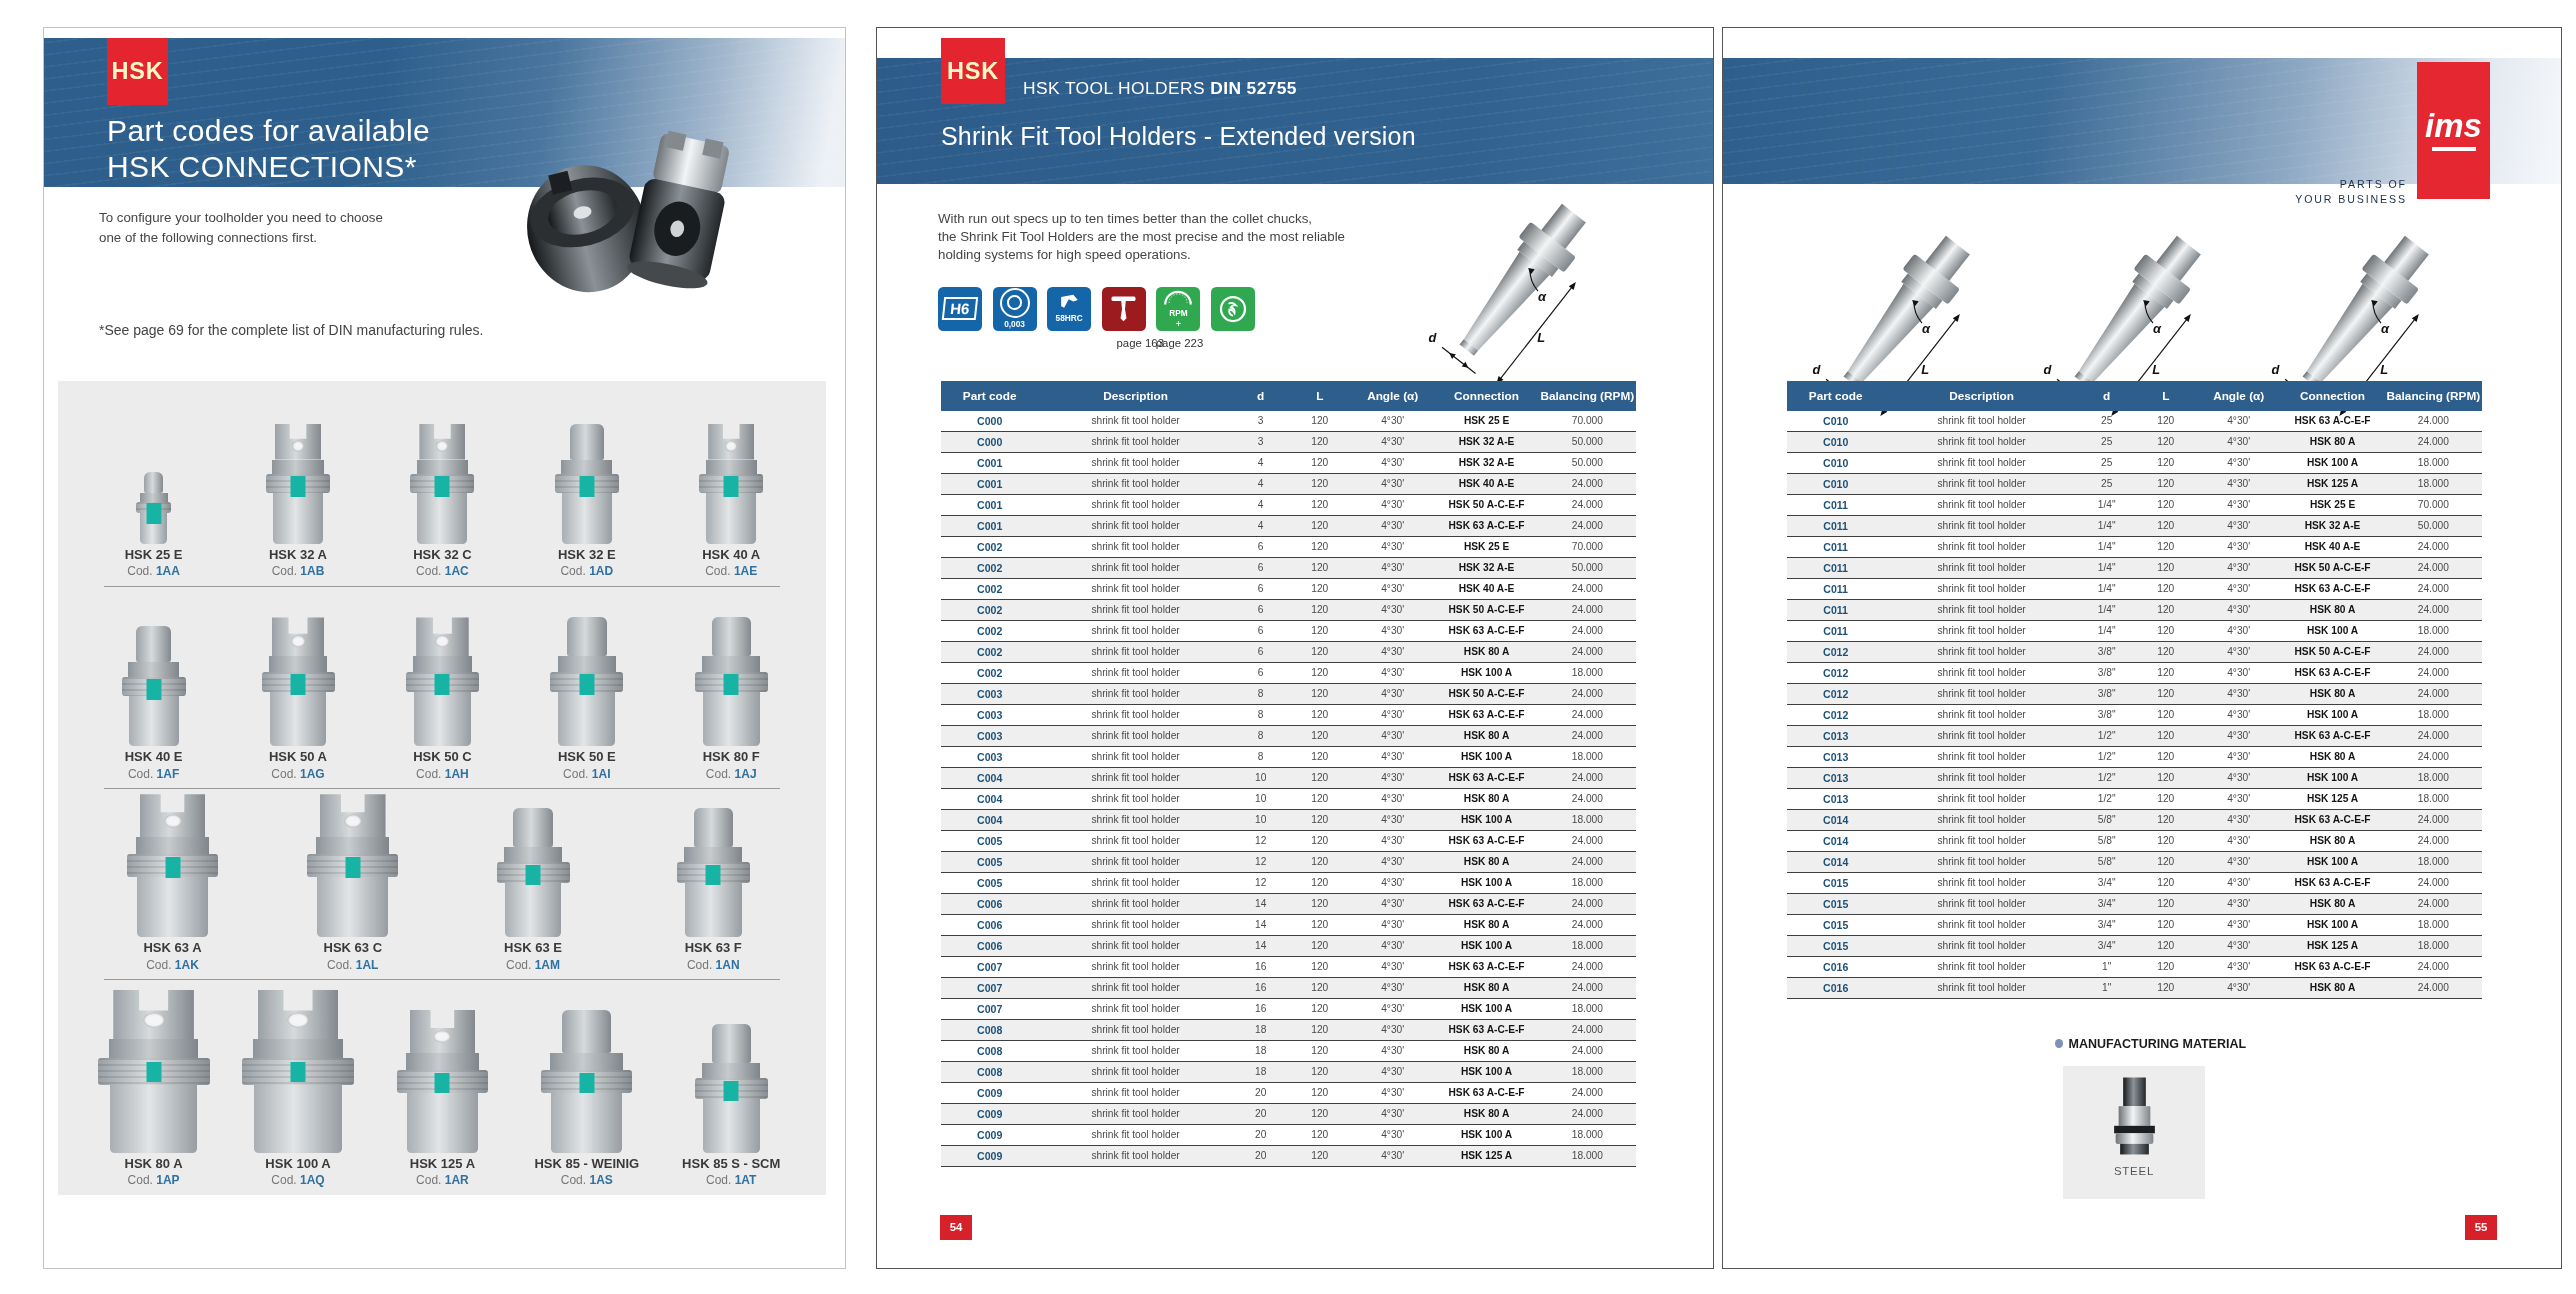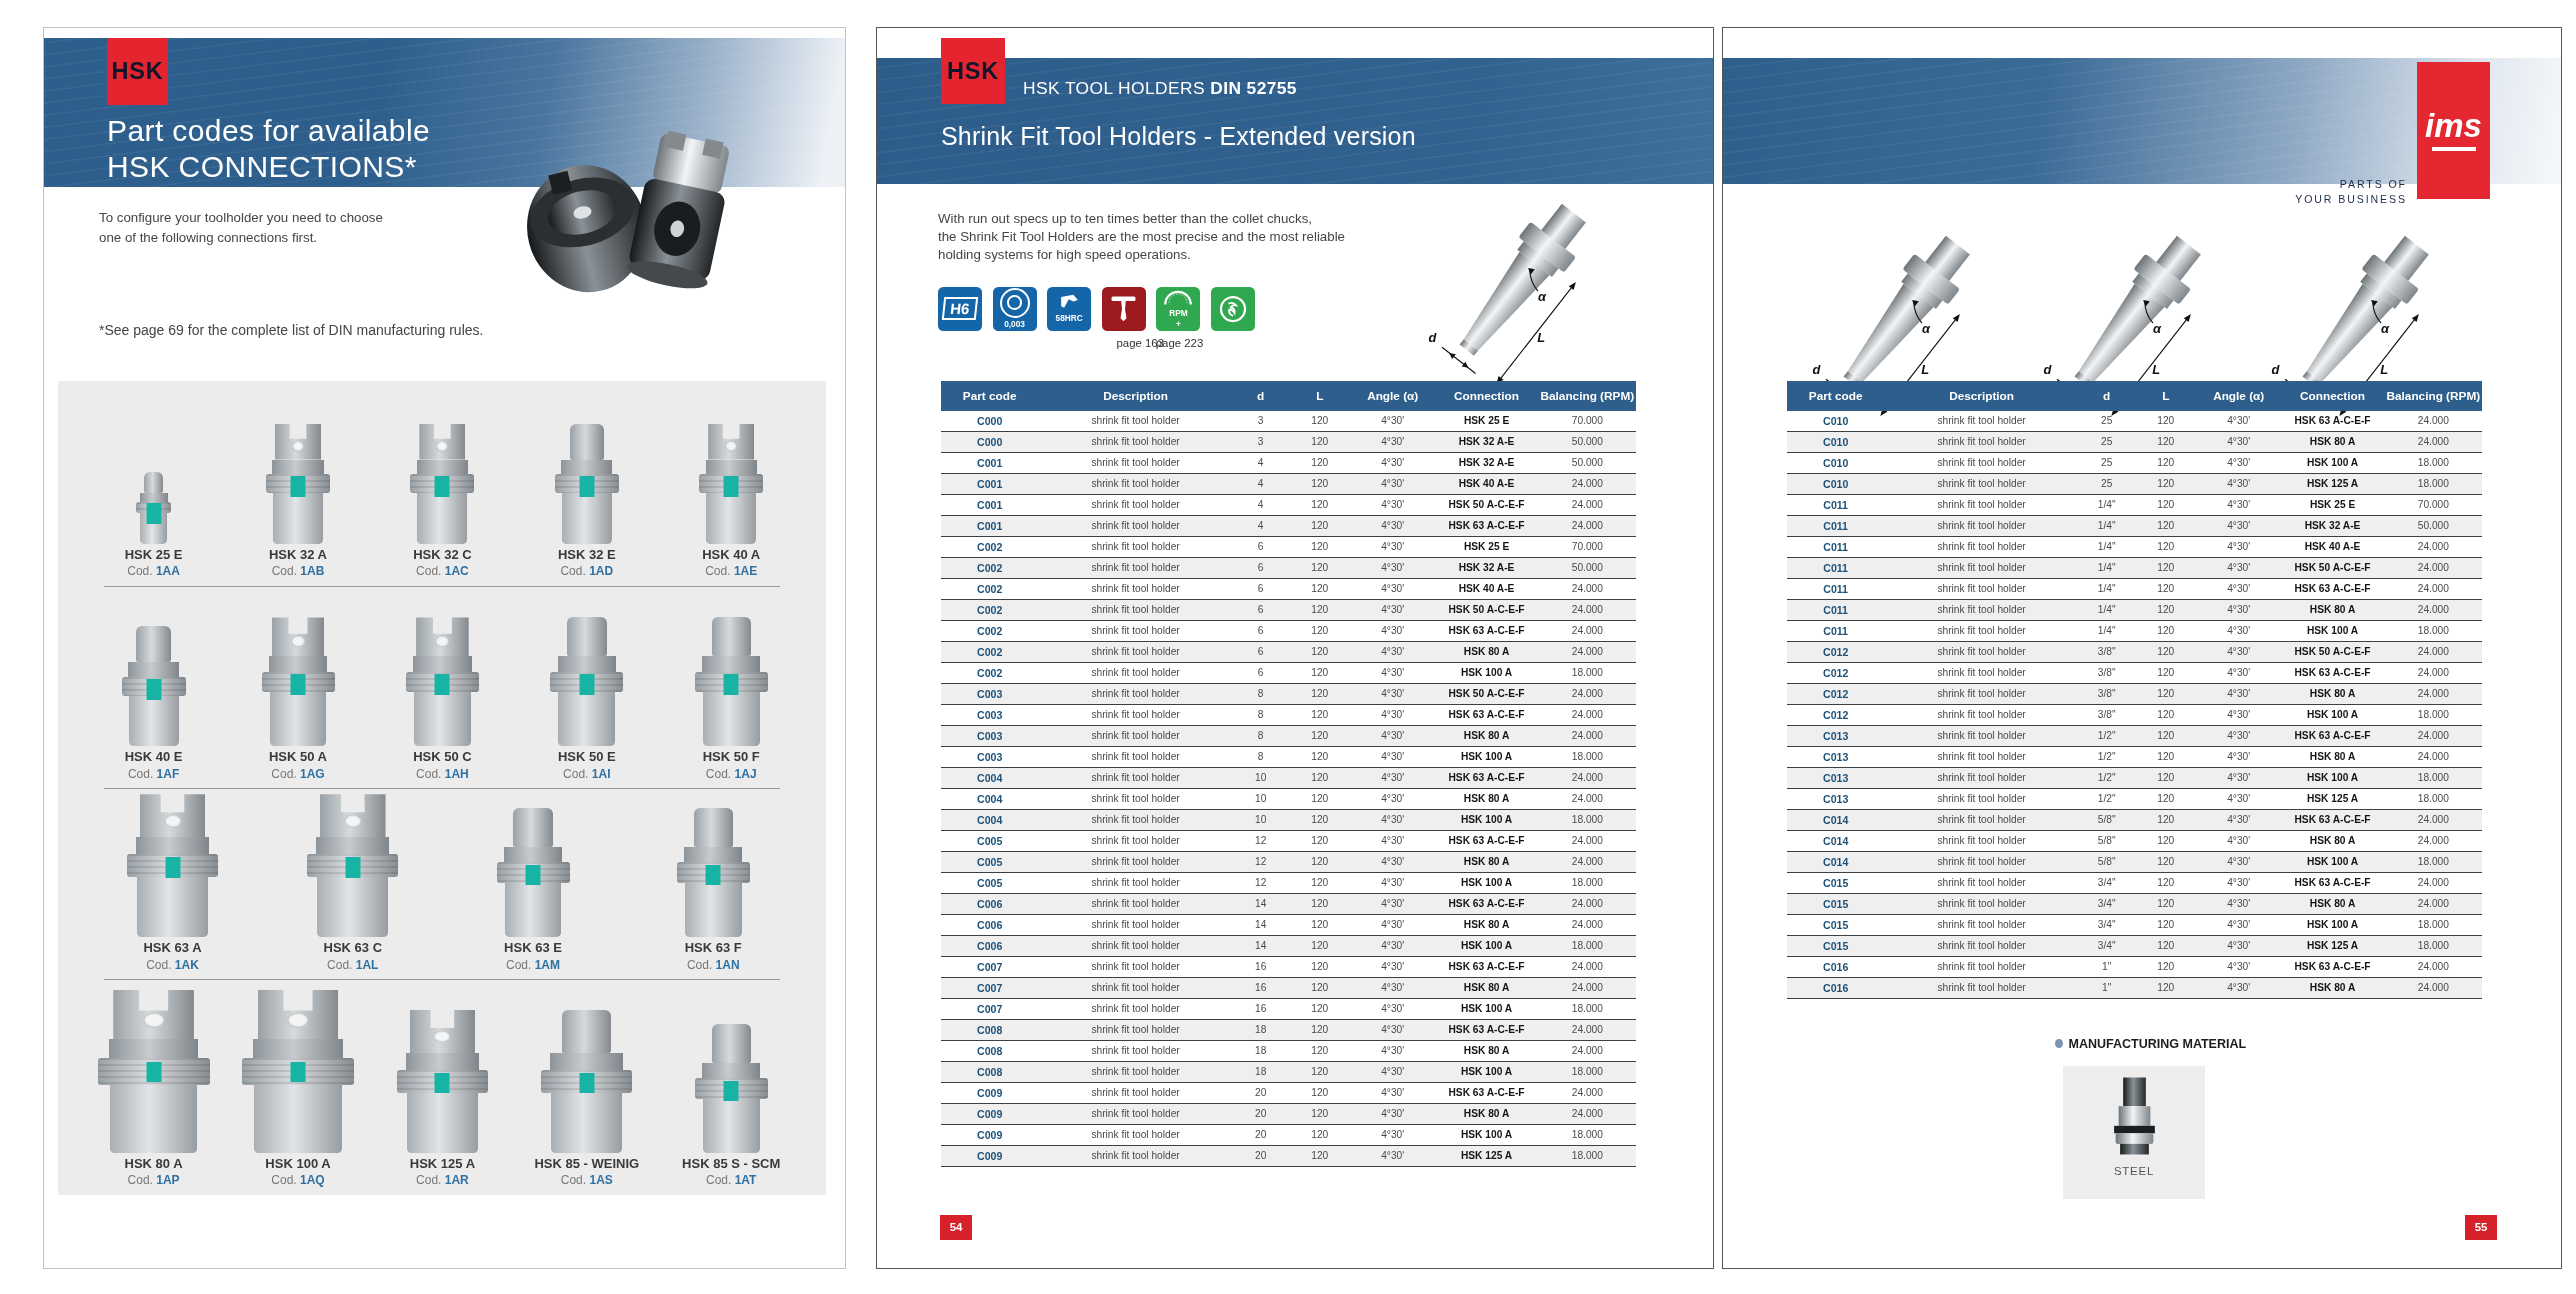--- a/index.html
+++ b/index.html
@@ -14,21 +14,21 @@
   .banner{position:absolute;left:0;width:100%;overflow:hidden;}
   .banner::after{content:"";position:absolute;inset:0;
      background:repeating-linear-gradient(-7deg, rgba(255,255,255,0.05) 0 1.5px, transparent 1.5px 12px);}
   #page-left .banner{top:10px;height:149px;
      background:linear-gradient(100deg,#2e5f8c 0%,#2e5f8c 42%,#49759e 62%,#9fb5cc 82%,#edf1f6 97%);}
   #page-mid .banner{top:30px;height:126px;
      background:linear-gradient(100deg,#2d5c8a 0%,#31628f 70%,#3f6f9b 100%);}
   #page-right .banner{top:30px;height:126px;
      background:linear-gradient(100deg,#2e5f8c 0%,#3a6a96 38%,#8fa9c4 68%,#e4eaf1 90%,#f6f8fb 100%);}
 
-  .hsk-box{position:absolute;background:#e42530;color:#0f172a;display:flex;align-items:center;justify-content:center;
+  .hsk-box{position:absolute;background:#e42530;color:#fef9c3;display:flex;align-items:center;justify-content:center;
      font-weight:bold;font-size:23.5px;letter-spacing:0.8px;z-index:3;}
   #page-left .hsk-box{left:63px;top:10.6px;width:61px;height:67px;}
   #page-mid .hsk-box{left:64px;top:10.6px;width:64px;height:66px;}
 
   .left-title{position:absolute;left:63px;top:85px;z-index:2;color:#fff;font-size:30px;line-height:36px;letter-spacing:0.4px;}
   .mid-kicker{position:absolute;left:146px;top:50px;z-index:2;color:#fff;font-size:17.4px;letter-spacing:0.4px;}
   .mid-kicker b{font-weight:bold;}
   .mid-title{position:absolute;left:64px;top:94px;z-index:2;color:#fff;font-size:25px;letter-spacing:0.2px;}
 
   .intro{position:absolute;color:#454545;}
@@ -322,21 +322,21 @@
           </div>
 
           <div class="conn-cell">
             <div class="fig plain m">
               <span class="ftop"></span>
               <span class="fneck"></span>
               <span class="fcollar"></span>
               <span class="fbody"></span>
               <span class="fteal"></span>
             </div>
-            <div class="conn-name">HSK 50 F</div>
+            <div class="conn-name">HSK 80 F</div>
             <div class="conn-cod">
               <span>Cod.</span>
               <span class="code">1AJ</span>
             </div>
           </div>
         </div>
       <div class="row-divider"></div>
       <div class="conn-row row-3">
 
           <div class="conn-cell">

